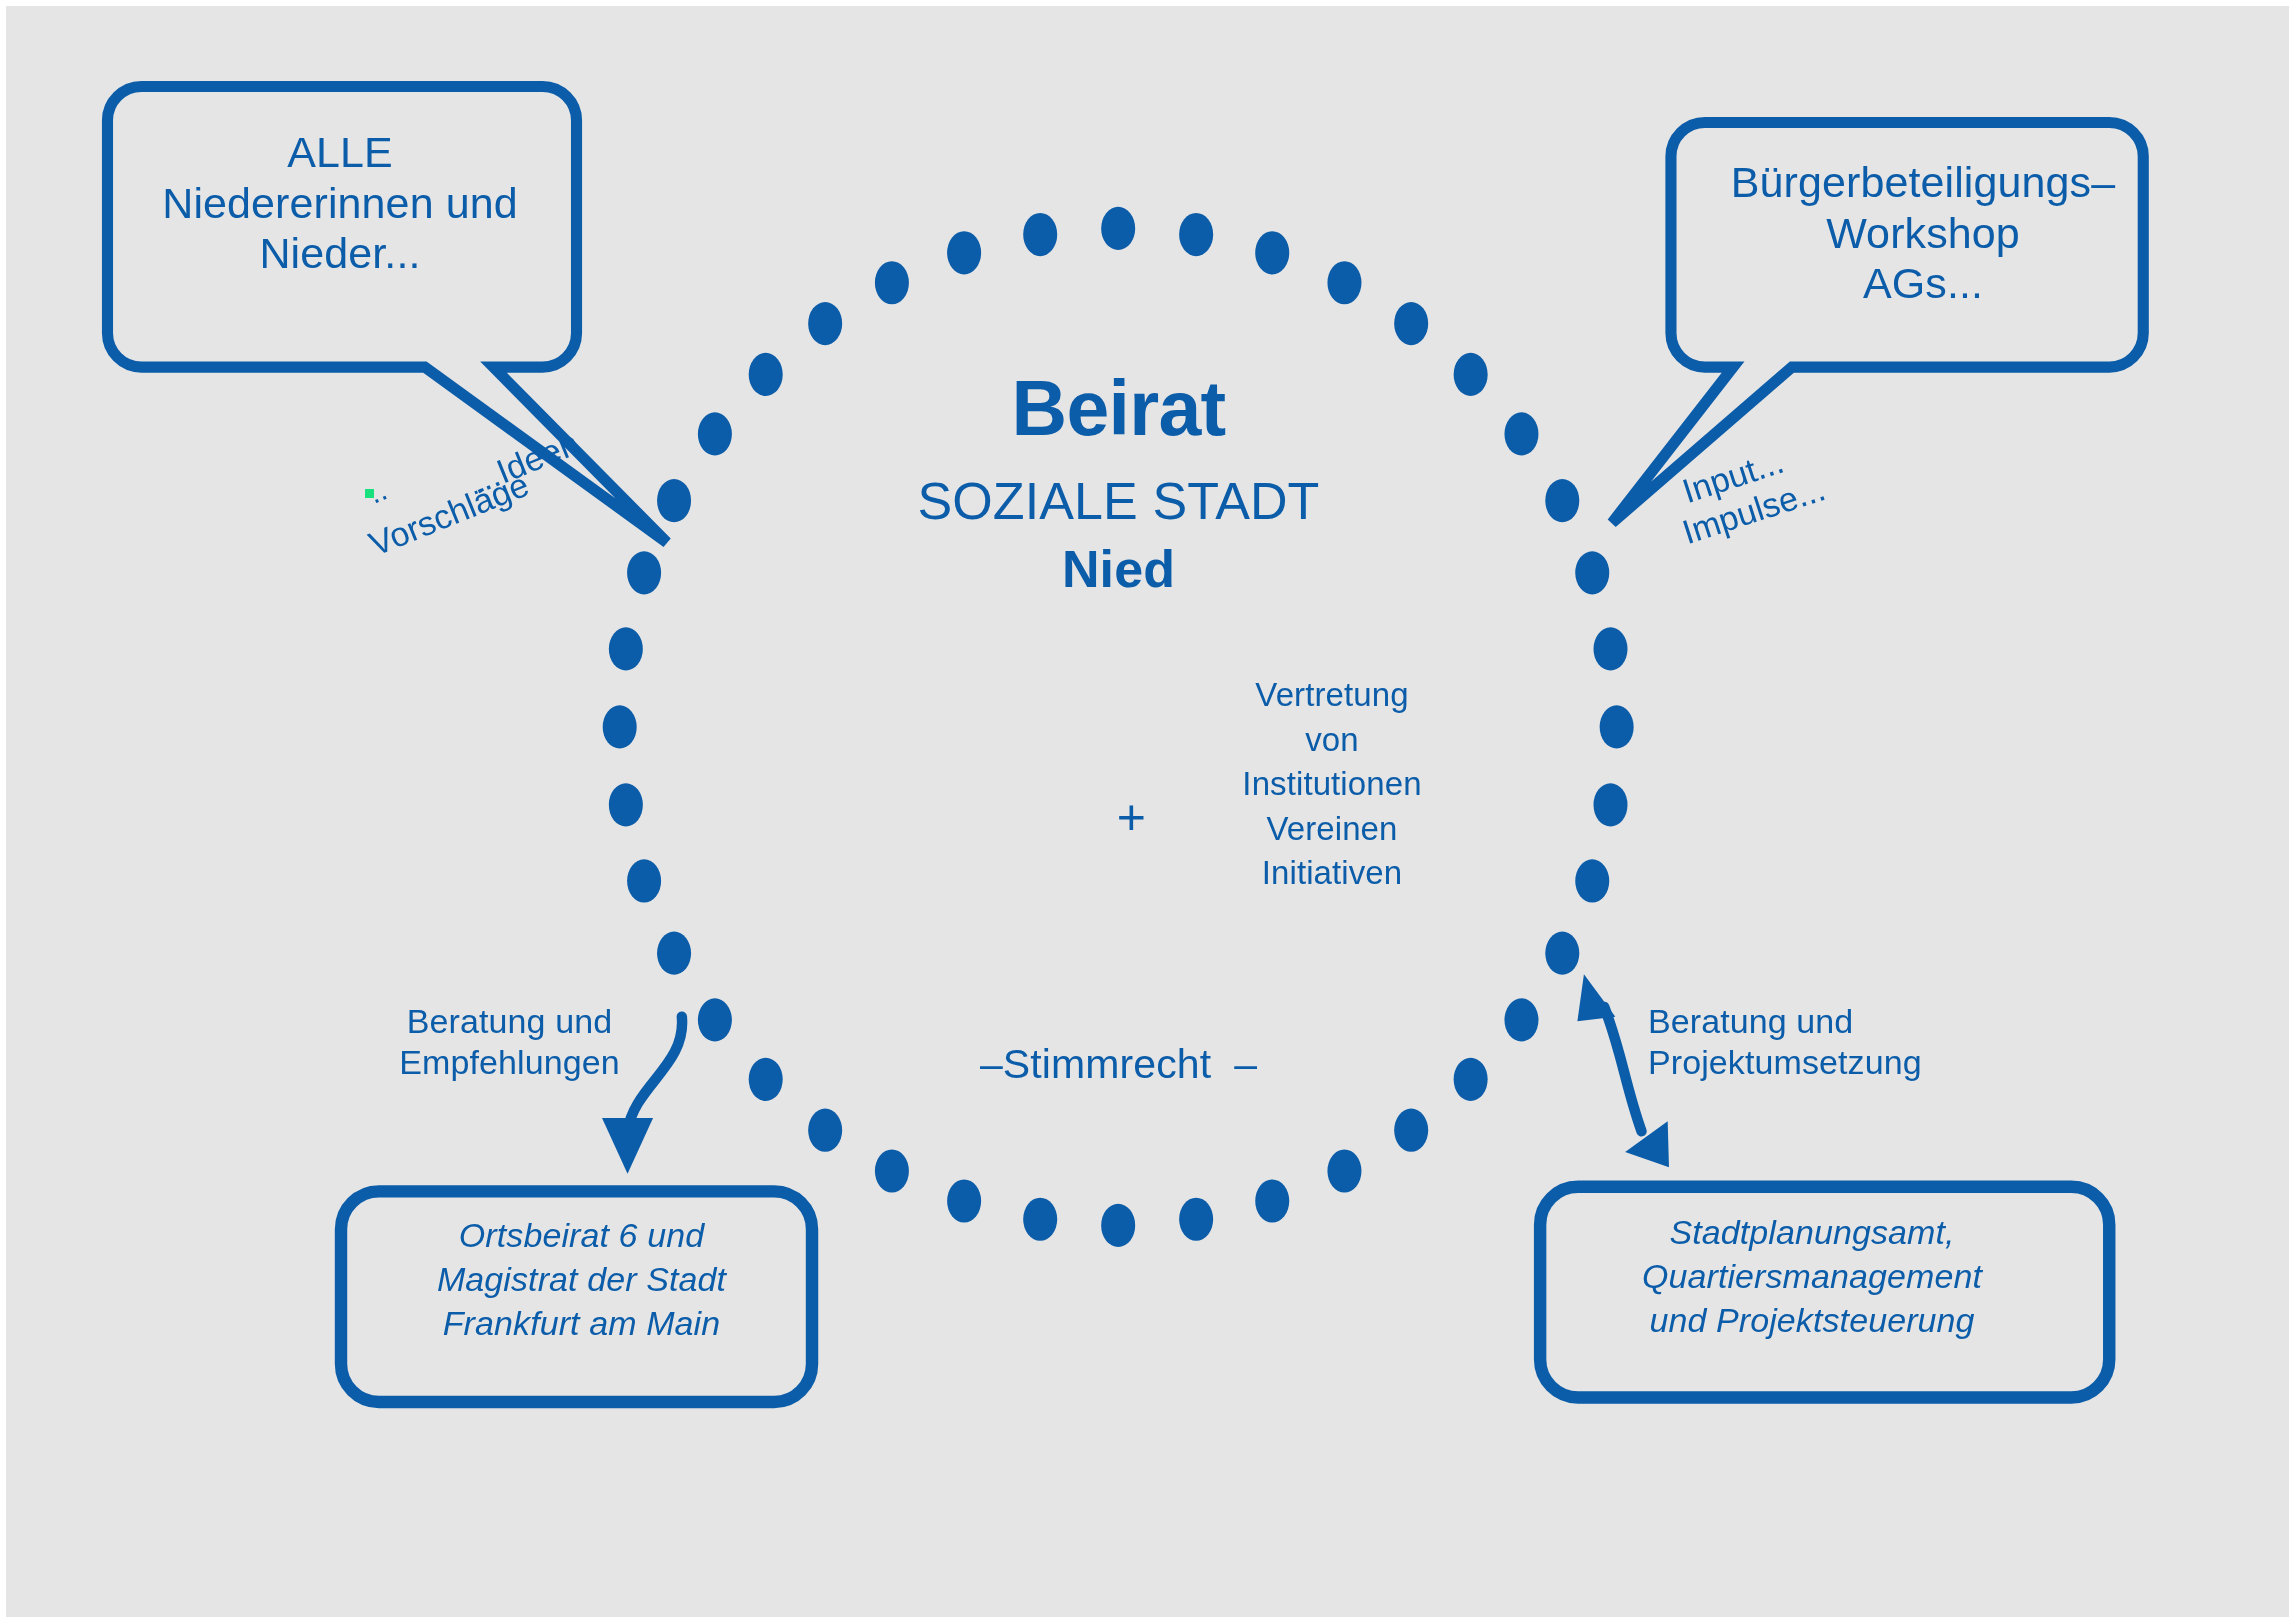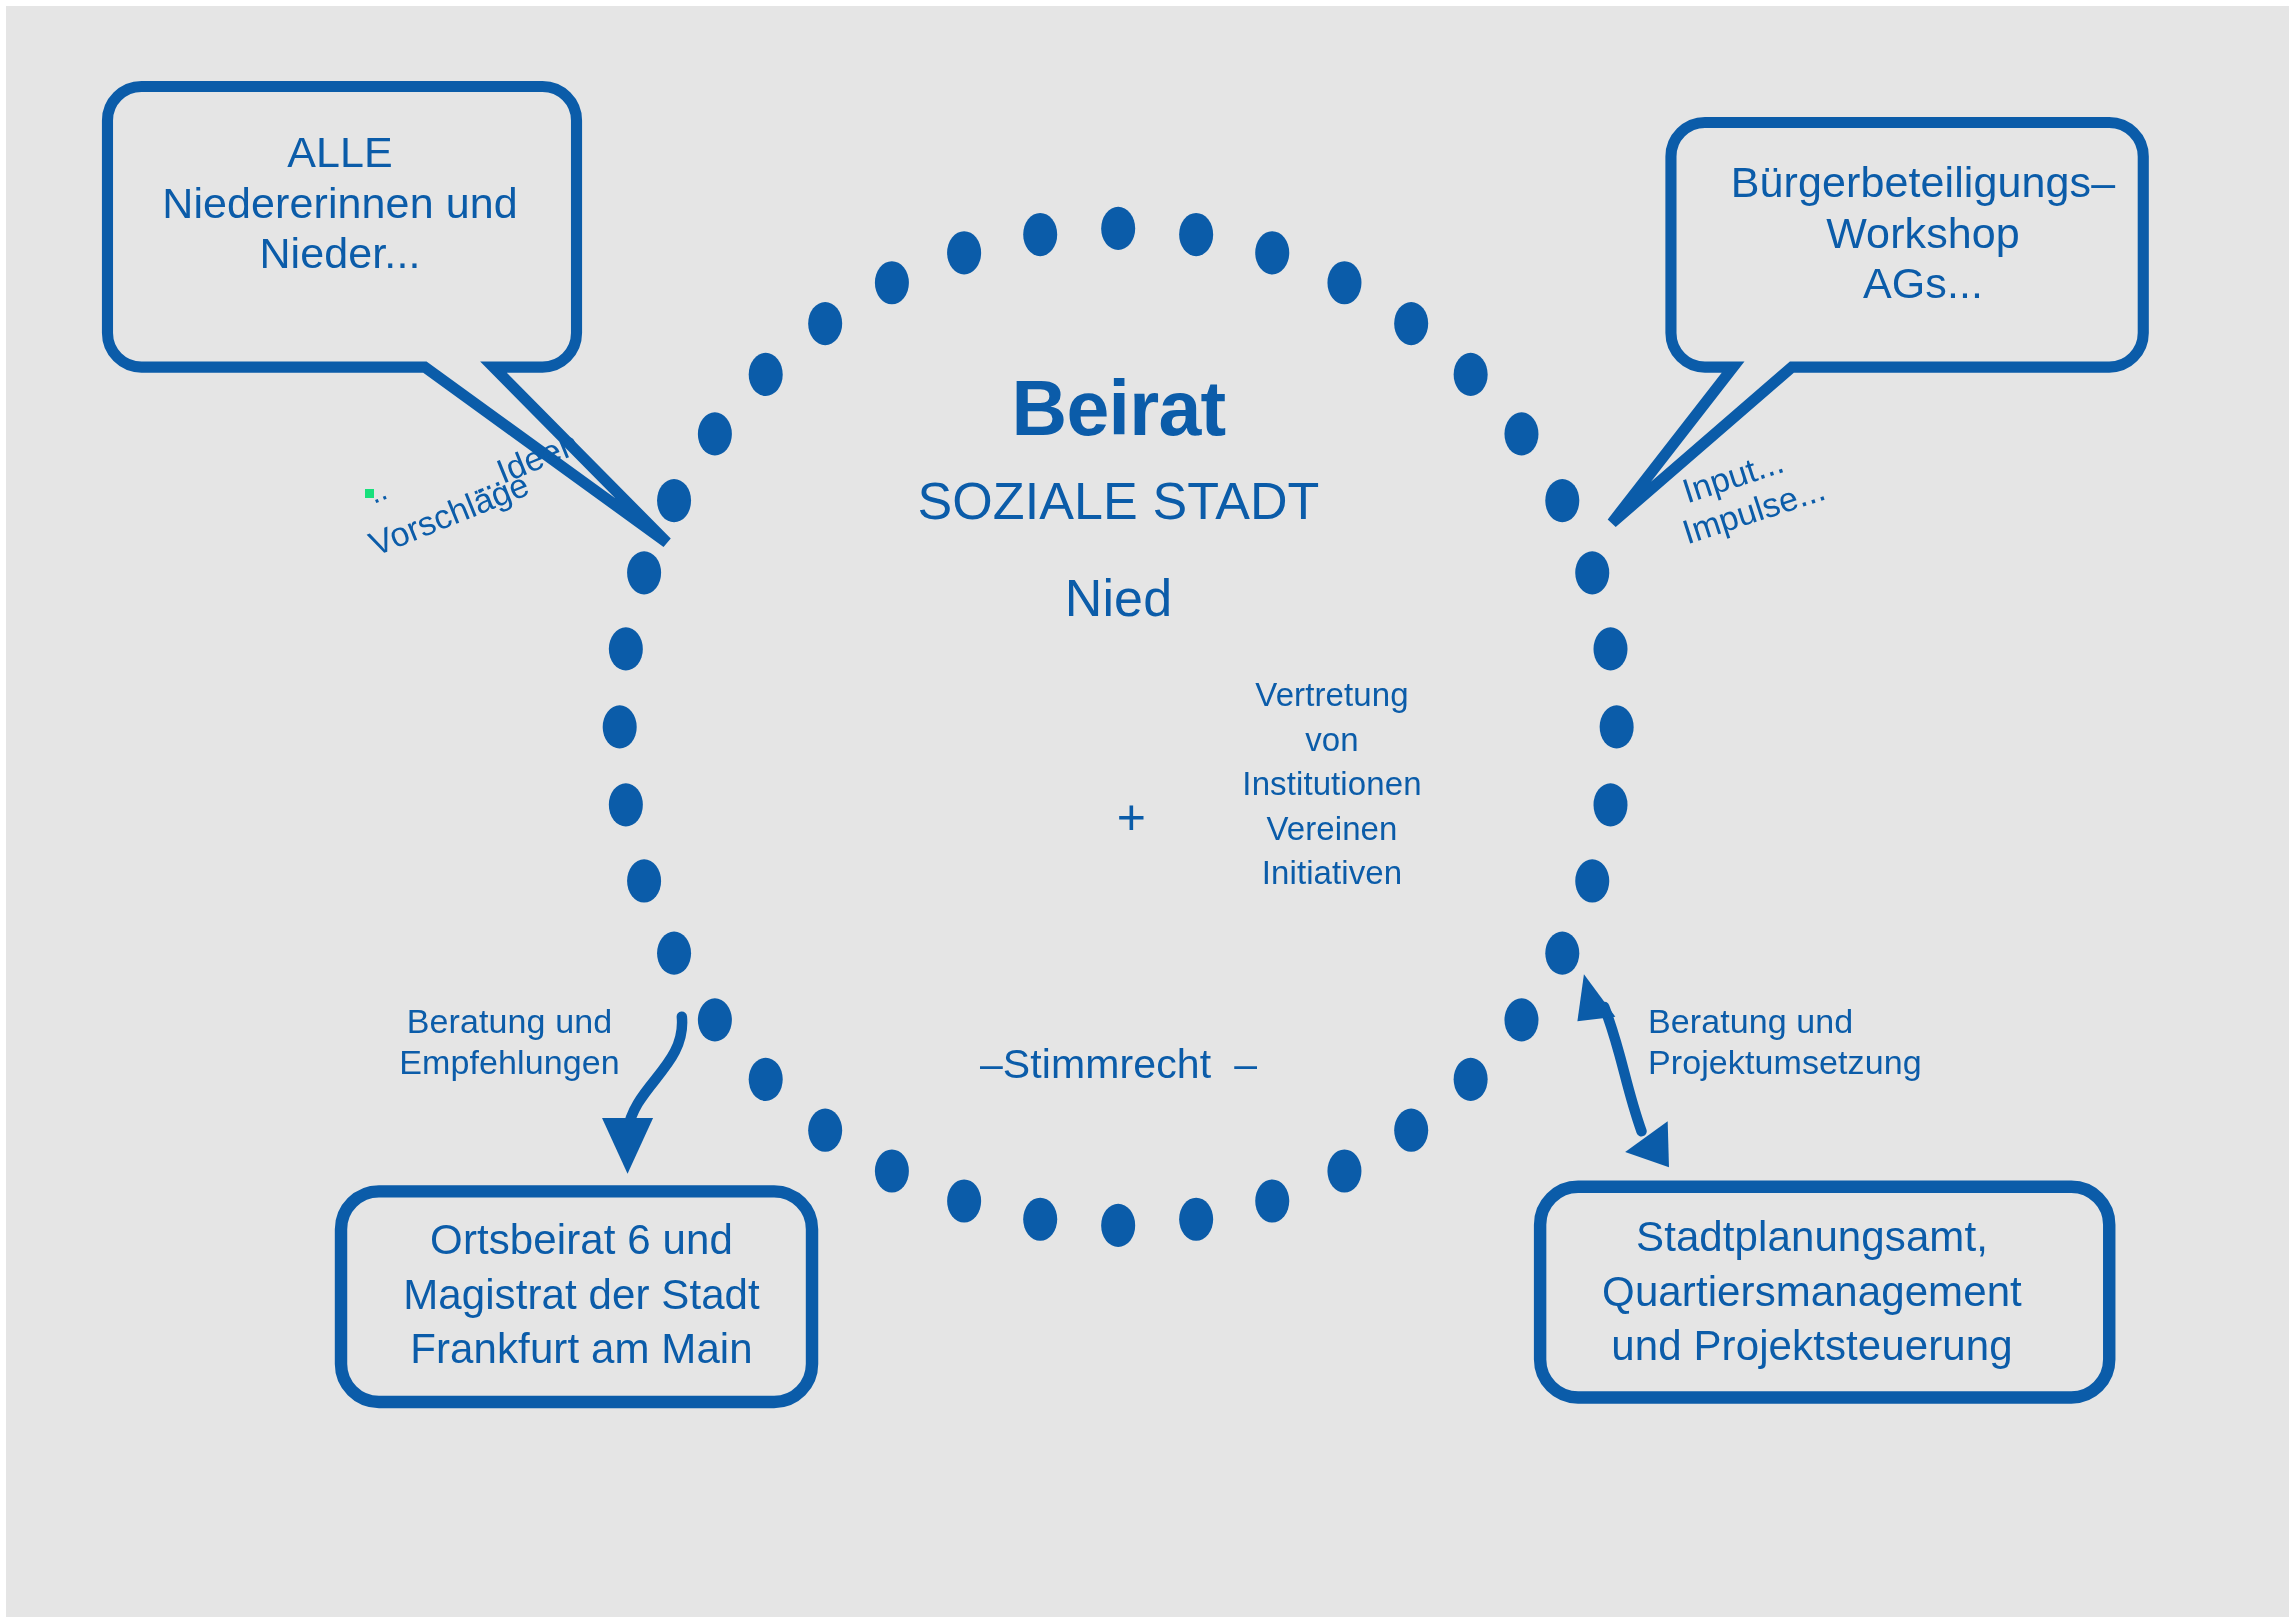--- a/index.html
+++ b/index.html
@@ -41,21 +41,21 @@
   #center-title{
     left:772px; top:357px; width:681px;
     font-size:77px; font-weight:700; letter-spacing:-0.7px;
   }
   #center-sub1{
     left:772px; top:465px; width:681px;
     font-size:52px; font-weight:400;
   }
   #center-sub2{
     left:772px; top:533px; width:681px;
-    font-size:52px; font-weight:400;margin-top:29px;
+    font-size:52px; font-weight:700;
   }
 
   
   #col-left{
     left:707px; top:667px; width:406px;
     font-size:41px; line-height:1.35;
   }
   #col-right{
     left:1143px; top:667px; width:366px;
     font-size:33px; line-height:1.35;
@@ -64,22 +64,23 @@
     left:1086px; top:782px; width:79px;
     font-size:50px;
   }
   #stimmrecht{
     left:903px; top:1034px; width:419px;
     font-size:41px;
   }
 
   
   .boxtext{
-    font-size:42px;
+    font-size:34px;
     line-height:1.30;
+    font-style:italic;
   }
   #box-left-text{ left:327px; top:1207px; width:497px; }
   #box-right-text{ left:1531px; top:1204px; width:550px; }
 
   
   .annot{
     font-size:34px;
     line-height:1.22;
   }
   #annot-bl{ left:366px; top:995px; width:275px; }

